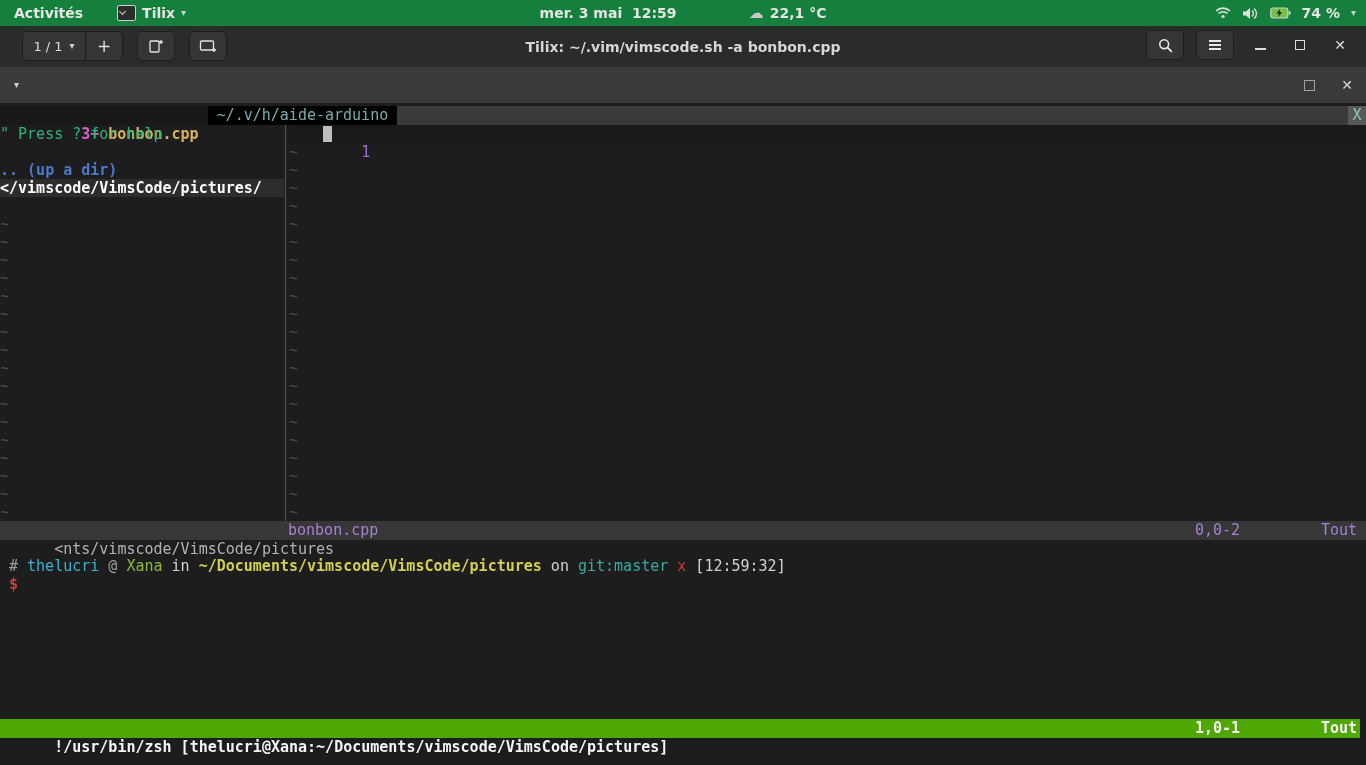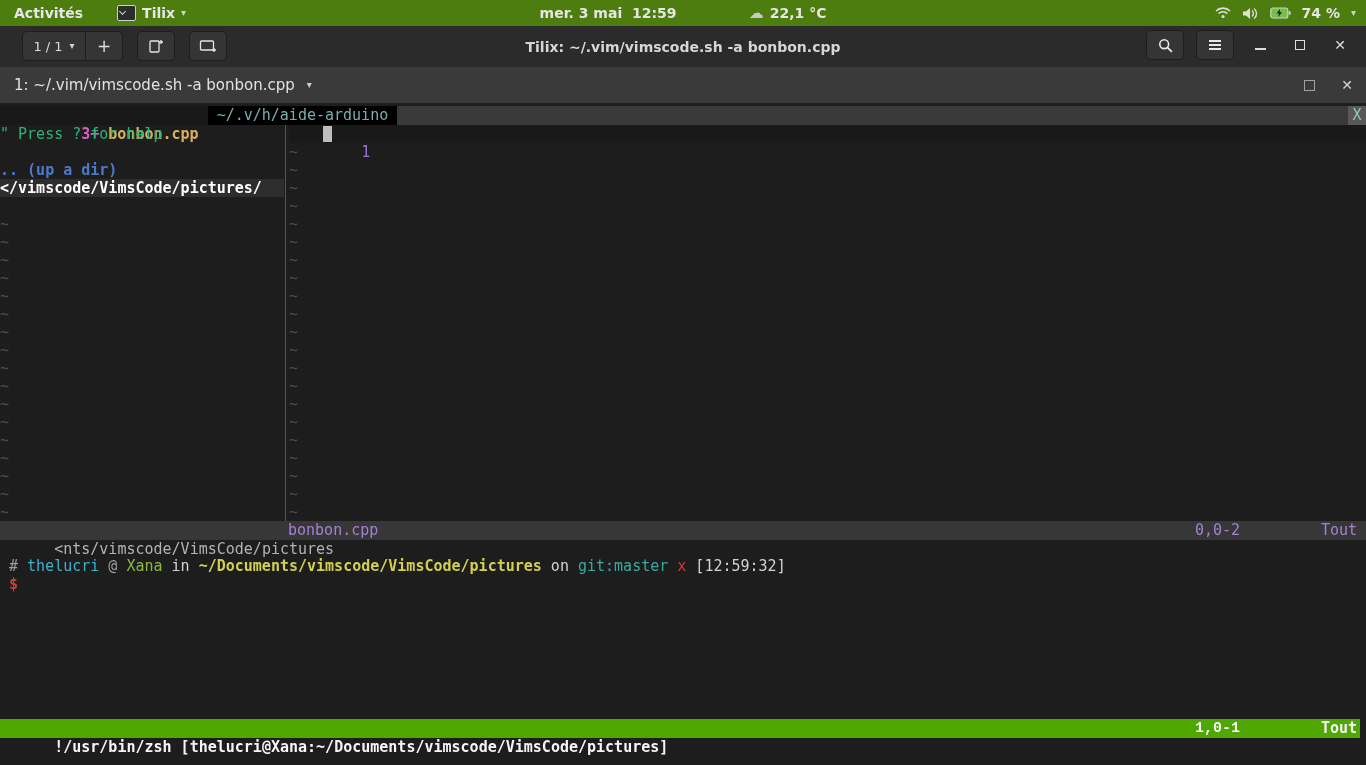--- a/index.html
+++ b/index.html
@@ -1,19 +1,19 @@
 <!DOCTYPE html>
 <html><head>
 <meta charset="utf-8">
 <style>
   html,body{margin:0;padding:0;background:#000;}
   .screen{position:relative;width:1366px;height:765px;overflow:hidden;background:#1d1d1d;font-family:"DejaVu Sans",sans-serif;}
 
   
-  .topbar{position:absolute;top:0;left:0;right:0;height:26px;background:#4d7c0f;color:#e6e6e6;
+  .topbar{position:absolute;top:0;left:0;right:0;height:26px;background:#15803d;color:#e6e6e6;
           display:flex;align-items:center;font-size:14px;font-weight:600;}
   .tb-left{display:flex;align-items:center;gap:34px;padding-left:14px;}
   .tb-item{display:flex;align-items:center;gap:6px;cursor:default;}
   .appicon{width:17px;height:14px;background:#2d2d2d;border:1px solid #cfcfcf;border-radius:2px;position:relative;}
   .appicon:before{content:"";position:absolute;left:2px;top:3px;width:4px;height:4px;border-left:1.5px solid #cfcfcf;border-bottom:1.5px solid #cfcfcf;transform:rotate(-45deg);}
   .caret{font-size:10px;color:#cfcfcf;line-height:1;}
   .tb-center{position:absolute;left:50%;transform:translateX(-50%);display:flex;align-items:center;gap:20px;white-space:pre;}
   .cloudwrap{position:relative;display:inline-block;font-size:15px;color:#c9c9c9;line-height:1;}
   .wbadge{position:absolute;right:-4px;bottom:-2px;width:9px;height:9px;background:#e66100;color:#fff;
           font-style:normal;font-size:8px;font-weight:bold;line-height:9px;text-align:center;border-radius:1px;}
@@ -81,21 +81,21 @@
   .p-at{color:#9e9e9e;}
   .p-host{color:#8ab93e;}
   .p-word{color:#d2d2d2;}
   .p-path{color:#d3cf50;font-weight:bold;}
   .p-git{color:#3aa9a2;}
   .p-dirty{color:#cc3b30;}
   .p-time{color:#d2d2d2;}
 
   .term-status{position:absolute;top:616px;left:0;width:1360px;height:19px;line-height:19px;background:#4fa802;
                color:#f5f5f5;font-weight:bold;white-space:pre;}
-  .ts-ruler{position:absolute;left:1195px;top:0;font-family:Liberation Mono, monospace;}
+  .ts-ruler{position:absolute;left:1195px;top:0;}
   .ts-scroll{position:absolute;left:1321px;top:0;}
 </style>
 </head>
 <body>
 
 <div class="screen">
 
   <header class="topbar">
     <div class="tb-left">
       <div class="tb-item">Activités</div>
@@ -179,21 +179,20 @@
           <span class="restsq"></span>
         </div>
       <div class="wctrl">
           <span class="closex">✕</span>
         </div>
     </div>
   </div>
 
   <div class="tabbar">
     <div class="tab-title">
-      <span>1: ~/.vim/vimscode.sh -a bonbon.cpp</span>
       <span class="caret">▾</span>
     </div>
     <div class="tabbar-btns">
       <span>
           <span class="trestsq"></span>
         </span>
       <span class="tclosex">✕</span>
     </div>
   </div>
 

